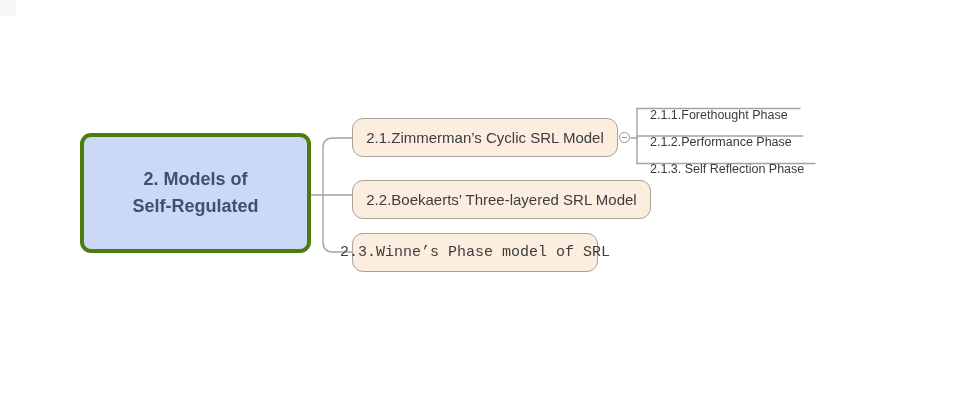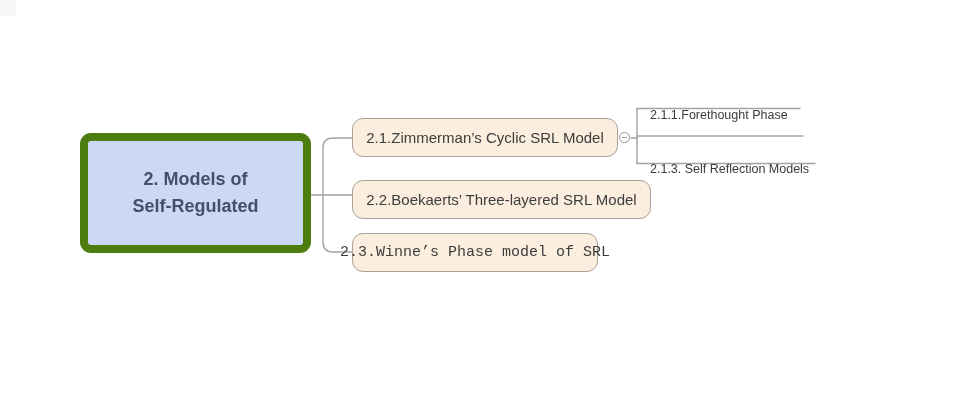--- a/index.html
+++ b/index.html
@@ -39,21 +39,21 @@
     stroke-linecap: round;
   }
   .root-node {
     position: absolute;
     left: 80px;
     top: 133px;
     width: 231px;
     height: 120px;
     box-sizing: border-box;
     background: #ccd9f6;
-    border: 8px solid #4d7c0f;
+    border: 4px solid #4d7c0f;
     border-radius: 11px;
     display: flex;
     flex-direction: column;
     align-items: center;
     justify-content: center;
     z-index: 2;
     cursor: default;
   }
   .root-node .line {
     font-size: 18px;
@@ -158,15 +158,16 @@
 
   <div class="branch-node branch-winne">
     <span class="label">2.3.Winne’s Phase model of SRL</span>
   </div>
 
   <div class="collapse-circle">
     <span class="minus-bar"></span>
   </div>
 
   <div class="leaf-label leaf-1">2.1.1.Forethought Phase</div>
-  <div class="leaf-label leaf-3">2.1.3. Self Reflection Models</div>
+  <div class="leaf-label leaf-2">2.1.2.Performance Phase</div>
+  <div class="leaf-label leaf-3">2.1.3. Self Reflection Phase</div>
 
 </div>
 
 </body></html>

